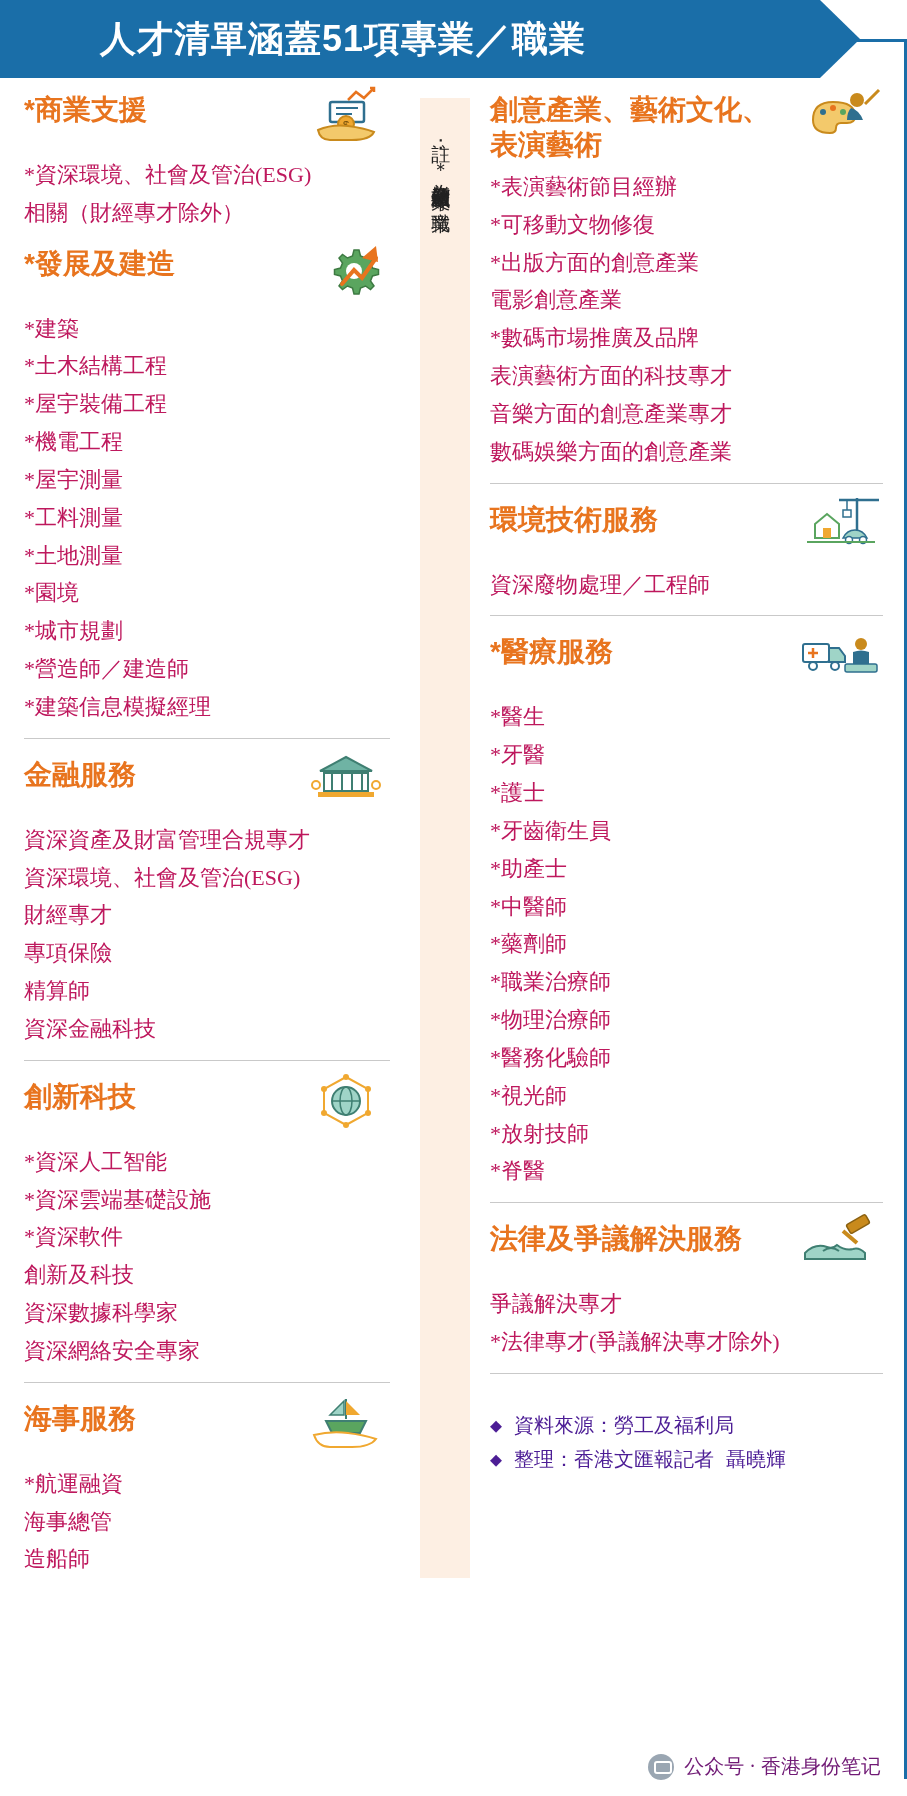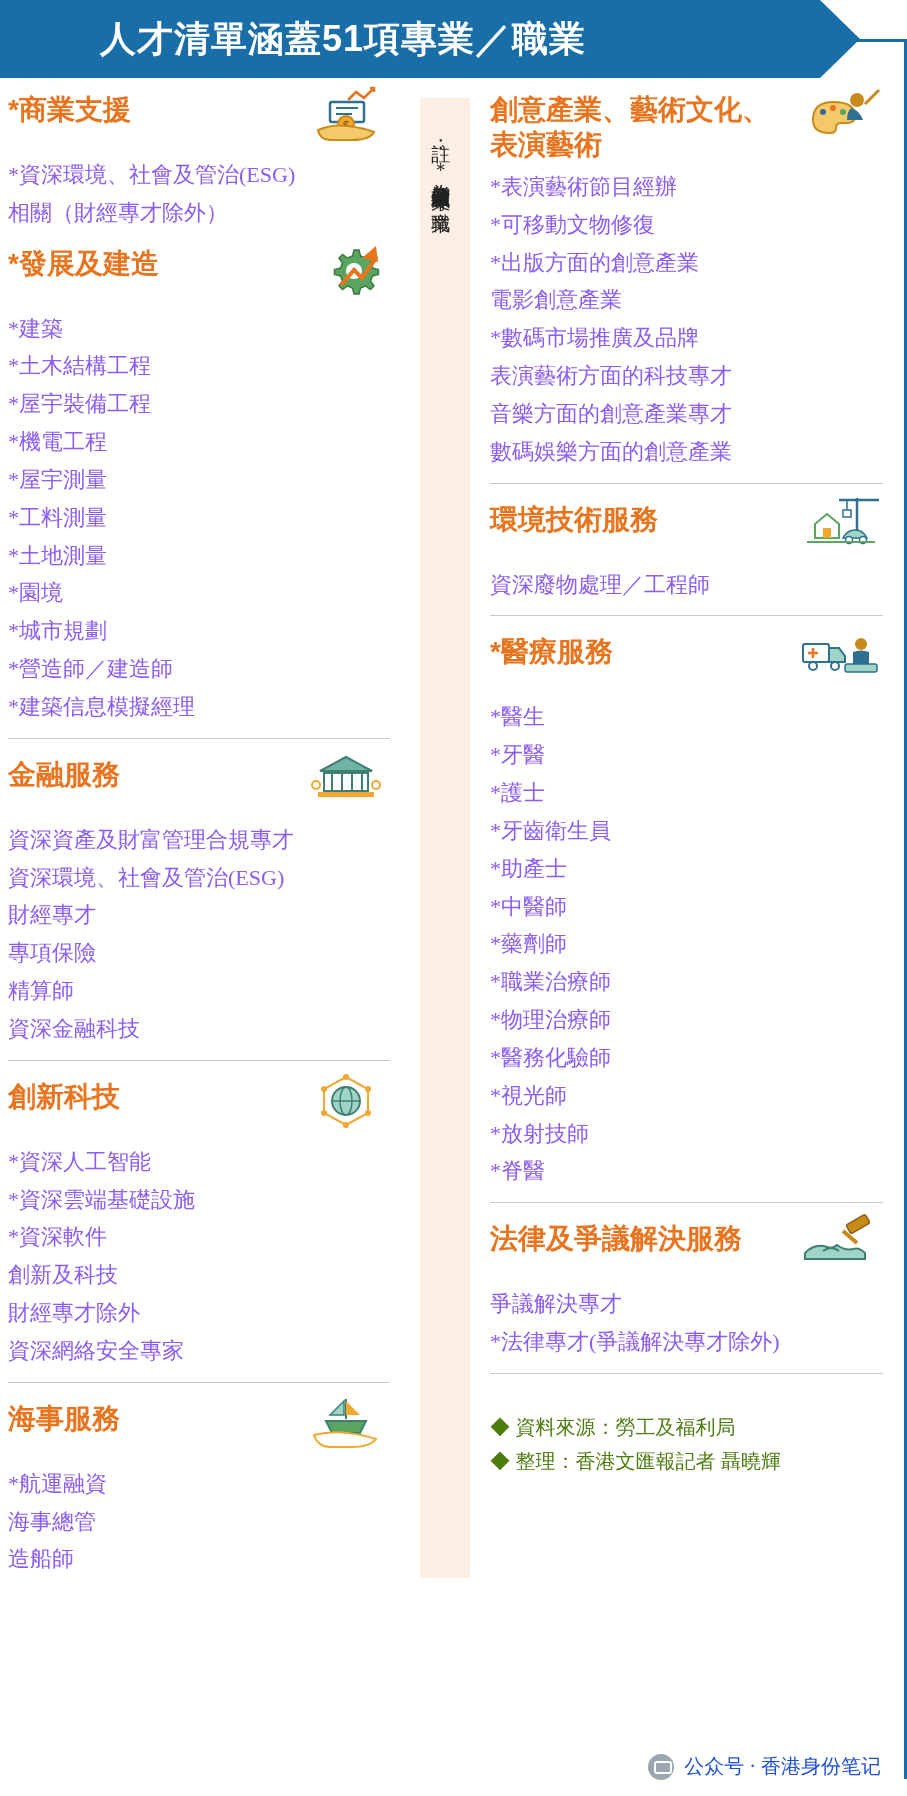--- a/index.html
+++ b/index.html
@@ -56,21 +56,21 @@
 
   
   .content {
     position: relative;
     display: flex;
     width: 907px;
     padding: 10px 0 0 0;
   }
   .col-left {
     width: 408px;
-    padding: 0 18px 0 8px;
+    padding: 0 18px 0 24px;
   }
   .col-note {
     width: 72px;
     position: relative;
   }
   .col-right {
     width: 427px;
     padding: 0 24px 0 10px;
   }
 
@@ -125,50 +125,50 @@
     top: -4px;
   }
   .sec-icon svg { display: block; }
   .items {
     list-style: none;
     padding-top: 6px;
   }
   .items li {
     font-size: 22px;
     line-height: 1.72;
-    color: #8b5cf6;
+    color: #be185d;
     font-family: "Liberation Serif", serif;
     white-space: nowrap;
   }
   .divider {
     height: 1px;
     background: #c9c9c9;
     margin: 12px 0 4px 0;
   }
 
   
   .source {
     padding-top: 26px;
   }
   .source p {
     font-size: 20px;
     line-height: 1.7;
-    color: #4d7c0f;
-    font-family: Liberation Sans, sans-serif;
+    color: #4c1d95;
+    font-family: Liberation Mono, monospace;
   }
 
   
   .watermark {
     position: absolute;
     right: 26px;
     bottom: 16px;
     display: flex;
     align-items: center;
     gap: 10px;
-    color: #1d4ed8;
+    color: #701a75;
     font-size: 20px;
     font-family: "Liberation Serif", serif;
   }
   .wm-icon {
     width: 26px; height: 26px;
     border-radius: 50%;
     background: #9aa6b2;
     display: inline-block;
     position: relative;
   }
@@ -294,21 +294,21 @@
               <circle cx="22" cy="42" r="3" fill="#f0a830"></circle>
               <circle cx="22" cy="18" r="3" fill="#f0a830"></circle>
             </svg>
           </div>
         </div>
         <ul class="items">
           <li>*資深人工智能</li>
           <li>*資深雲端基礎設施</li>
           <li>*資深軟件</li>
           <li>創新及科技</li>
-          <li>財經專才除外</li>
+          <li>資深數據科學家</li>
           <li>資深網絡安全專家</li>
         </ul>
         <div class="divider"></div>
       </div>
 
       <div class="section">
         <div class="sec-head">
           <div class="sec-title">海事服務</div>
           <div class="sec-icon">
             <svg viewBox="0 0 88 62" width="88" height="62">

